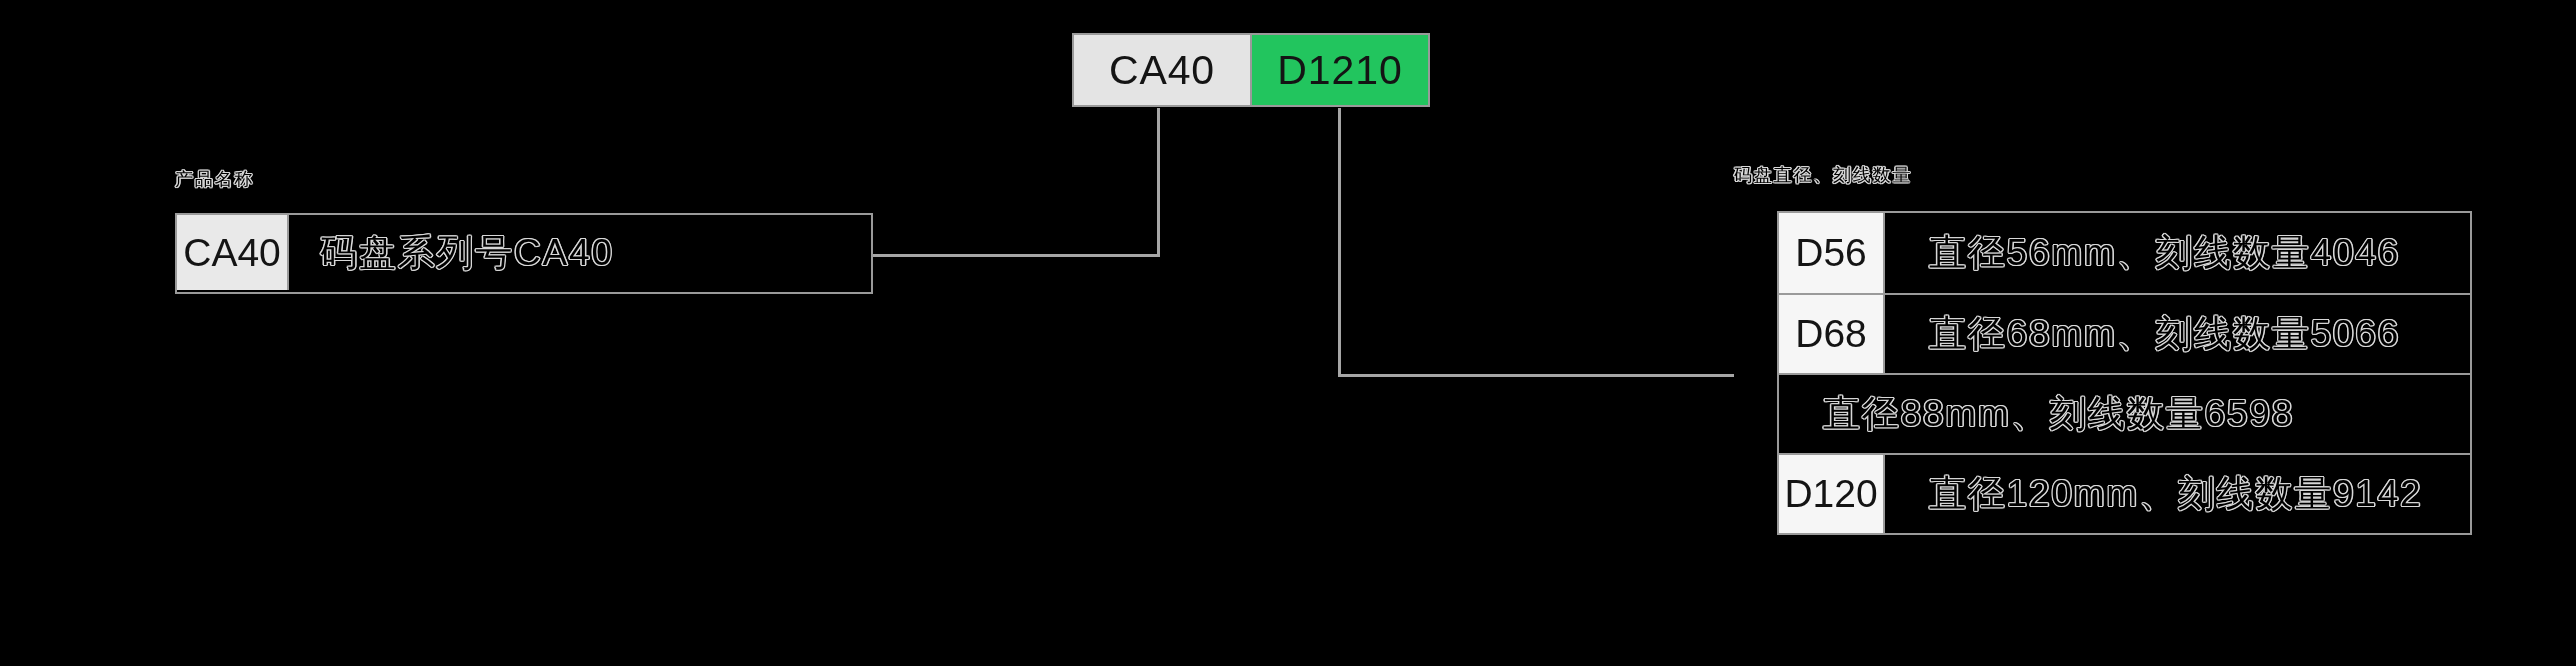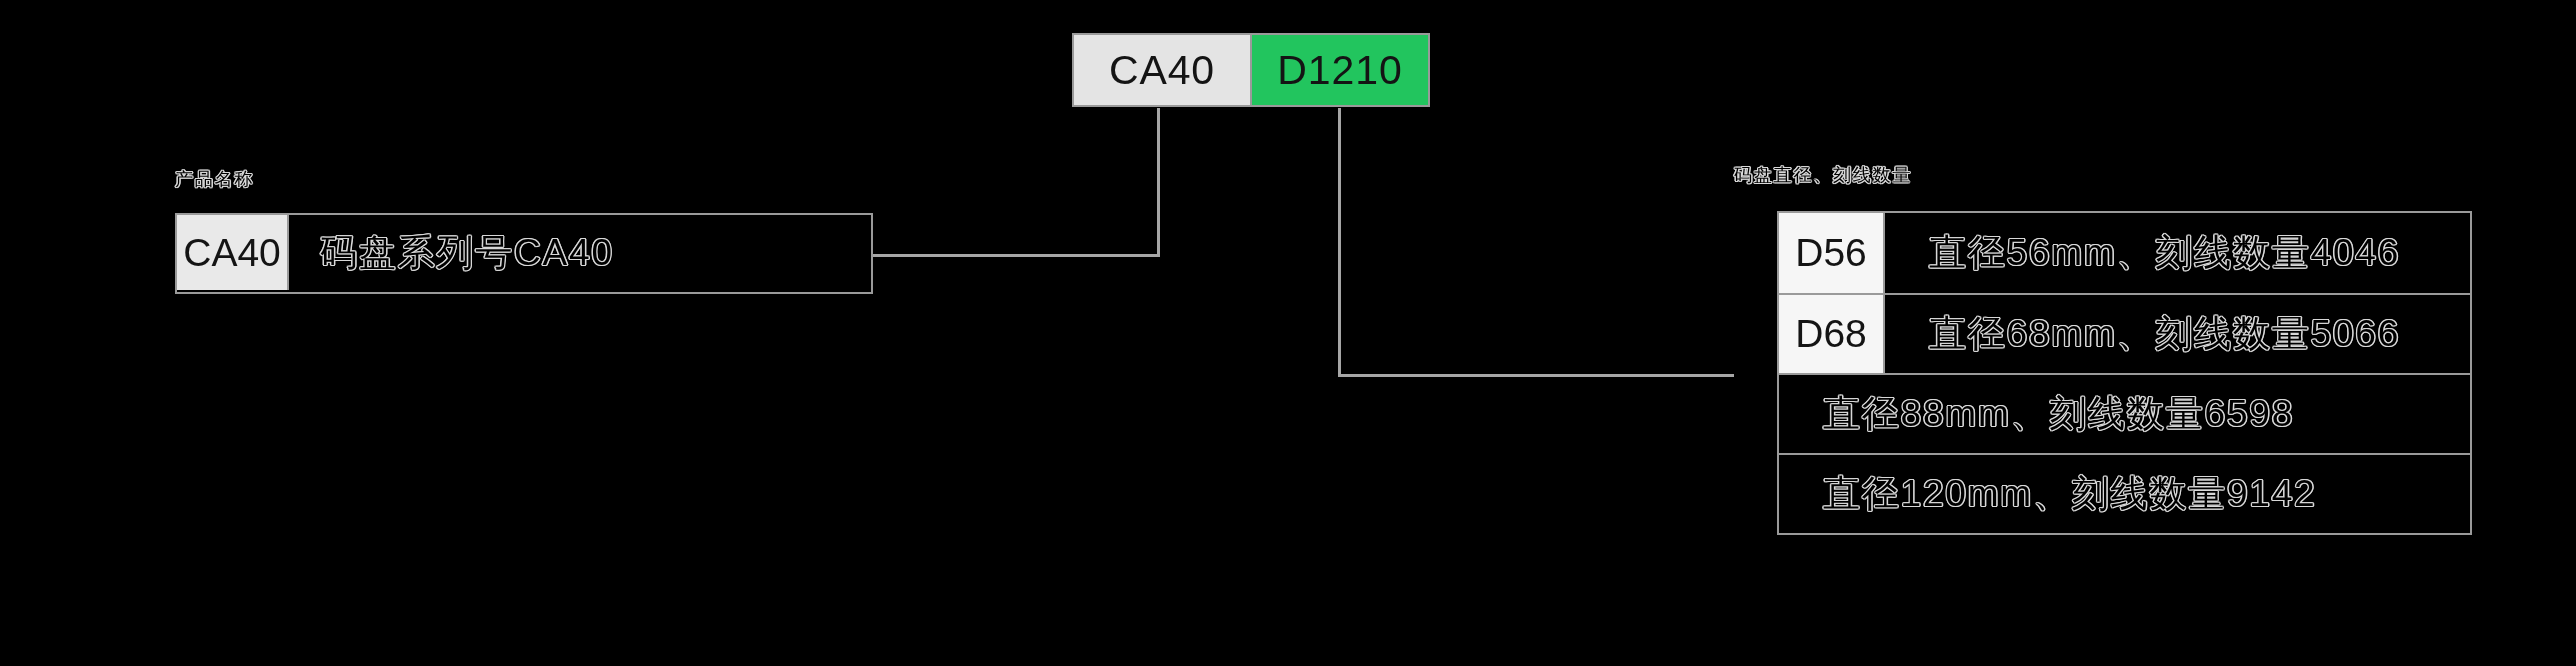--- a/index.html
+++ b/index.html
@@ -137,18 +137,19 @@
       <div class="tbl-desc hollow">直径56mm、刻线数量4046</div>
     </div>
     <div class="tbl-row">
       <div class="tbl-code">D68</div>
       <div class="tbl-desc hollow">直径68mm、刻线数量5066</div>
     </div>
     <div class="tbl-row">
       <div class="tbl-desc hollow">直径88mm、刻线数量6598</div>
     </div>
     <div class="tbl-row">
+      <div class="tbl-code">D120</div>
       <div class="tbl-desc hollow">直径120mm、刻线数量9142</div>
     </div>
   </div>
 
 </div>
 
 
 </body></html>

